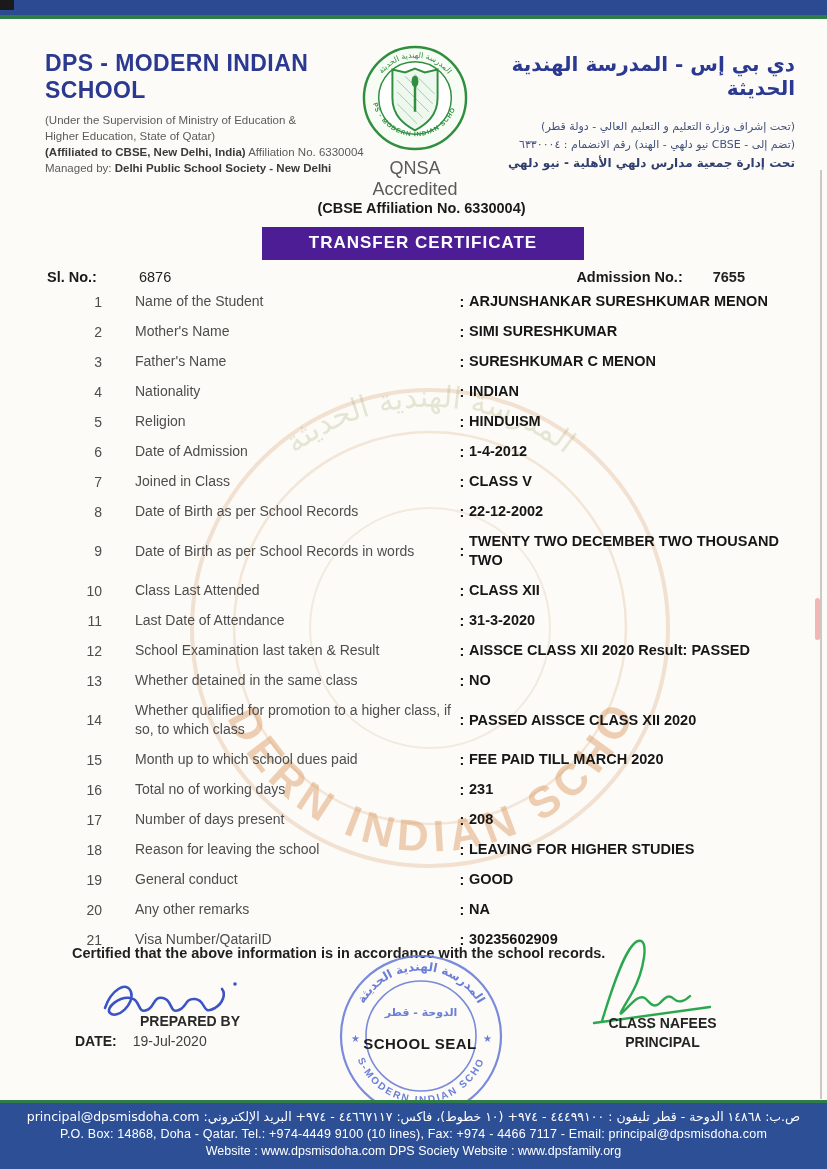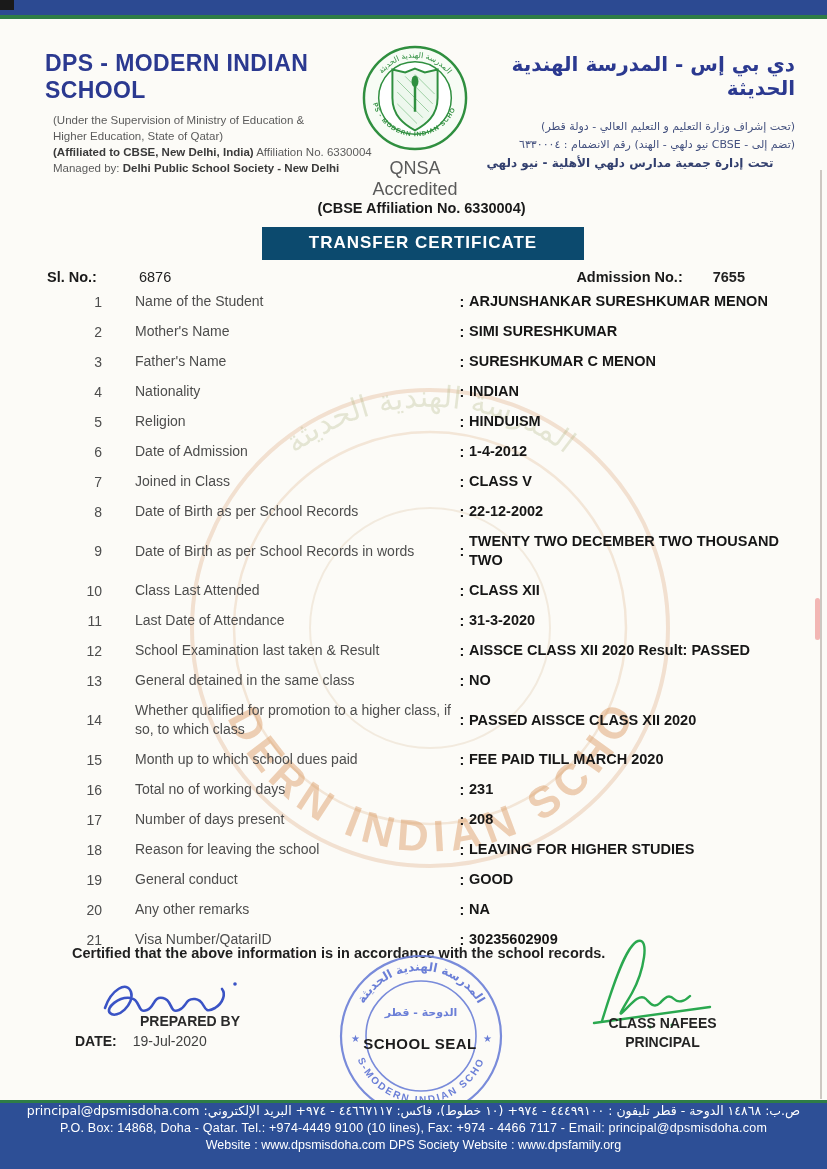--- a/index.html
+++ b/index.html
@@ -3,39 +3,39 @@
 <meta charset="utf-8">
 <style>
   html,body{margin:0;padding:0;}
   body{width:827px;height:1169px;background:#e9e7e2;font-family:"Liberation Sans",sans-serif;}
   .page{position:relative;width:827px;height:1169px;background:#fcfbf7;overflow:hidden;}
 
   
   .topbar{position:absolute;top:0;left:0;right:0;height:15px;background:#2c4a92;border-bottom:4px solid #2e7d46;}
   .corner-wedge{position:absolute;top:0;left:0;width:14px;height:10px;background:#1a1a1a;}
   .footer{position:absolute;left:0;right:0;bottom:0;height:66px;background:#2d4f96;border-top:3px solid #2e7d46;color:#fff;text-align:center;}
-  .footer .ar{direction:rtl;font-family:"DejaVu Sans",sans-serif;font-size:12.5px;}
+  .footer .ar{direction:rtl;font-family:"DejaVu Sans",sans-serif;font-size:12.5px;margin-top:6px;}
   .footer .en{font-size:12.5px;margin-top:3px;letter-spacing:.2px;}
   .footer .web{font-size:12.5px;margin-top:3px;}
 
   
   .hdr-left{position:absolute;left:45px;top:50px;width:330px;}
   .school-name{font-size:23px;font-weight:bold;color:#2b3990;letter-spacing:.4px;margin-bottom:8px;}
-  .hdr-sub{font-size:11.5px;color:#5b5b5b;line-height:16px;margin-left:8px;}
+  .hdr-sub{font-size:11.5px;color:#5b5b5b;line-height:16px;}
   .hdr-sub b{color:#3a3a3a;}
   .logo-wrap{position:absolute;left:355px;top:44px;width:120px;text-align:center;}
   .qnsa{font-size:18px;color:#5a5a5a;margin-top:2px;}
   .hdr-right{position:absolute;right:32px;top:52px;width:330px;direction:rtl;text-align:right;font-family:"DejaVu Sans",sans-serif;}
   .ar-title{font-size:20px;font-weight:bold;color:#2b3990;margin-bottom:18px;}
   .ar-sub{font-size:11px;color:#44517f;line-height:18px;}
-  .ar-sub-bold{font-size:12px;font-weight:bold;color:#323f6e;line-height:18px;text-align:center;}
+  .ar-sub-bold{font-size:12px;font-weight:bold;color:#323f6e;line-height:18px;}
 
   
   .affil{position:absolute;top:200px;left:16px;right:0;text-align:center;font-size:14.5px;font-weight:bold;color:#1a1a1a;}
-  .banner{position:absolute;top:227px;left:262px;width:322px;background:#0c4a6e;color:#ffffff;text-align:center;font-size:17px;font-weight:bold;letter-spacing:1px;padding:6px 0 7px;}
+  .banner{position:absolute;top:227px;left:262px;width:322px;background:#4c1d95;color:#ffffff;text-align:center;font-size:17px;font-weight:bold;letter-spacing:1px;padding:6px 0 7px;}
 
   
   .serial{position:absolute;top:269px;left:47px;right:40px;font-size:14.5px;color:#222;}
   .serial b{color:#1a1a1a;}
   .sl-val{margin-left:42px;font-weight:normal;}
   .adm{position:absolute;right:42px;top:0;}
   .adm-val{margin-left:30px;font-weight:bold;}
 
   
   .rows{position:absolute;top:292px;left:47px;right:38px;}
@@ -213,21 +213,21 @@
 
       <div class="row">
         <span class="num">12</span>
         <span class="lbl">School Examination last taken &amp; Result</span>
         <span class="col">:</span>
         <span class="val">AISSCE CLASS XII 2020 Result: PASSED</span>
       </div>
 
       <div class="row">
         <span class="num">13</span>
-        <span class="lbl">General detained in the same class</span>
+        <span class="lbl">Whether detained in the same class</span>
         <span class="col">:</span>
         <span class="val">NO</span>
       </div>
 
       <div class="row">
         <span class="num">14</span>
         <span class="lbl">Whether qualified for promotion to a higher class, if so, to which class</span>
         <span class="col">:</span>
         <span class="val">PASSED AISSCE CLASS XII 2020</span>
       </div>

